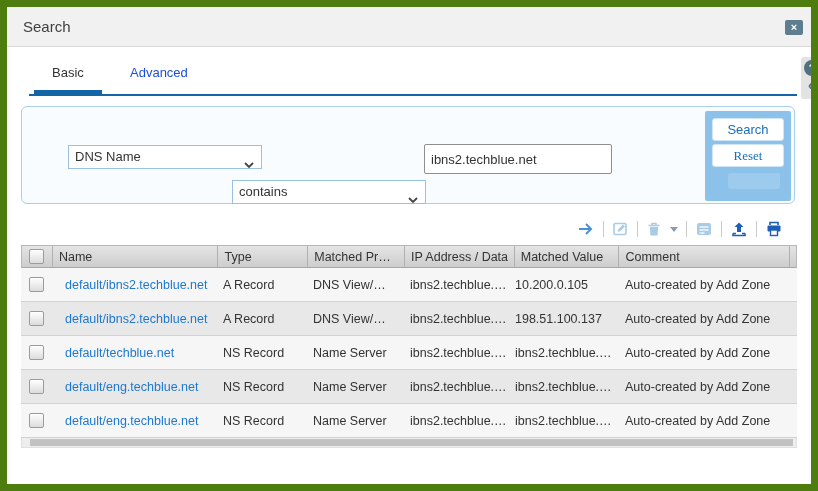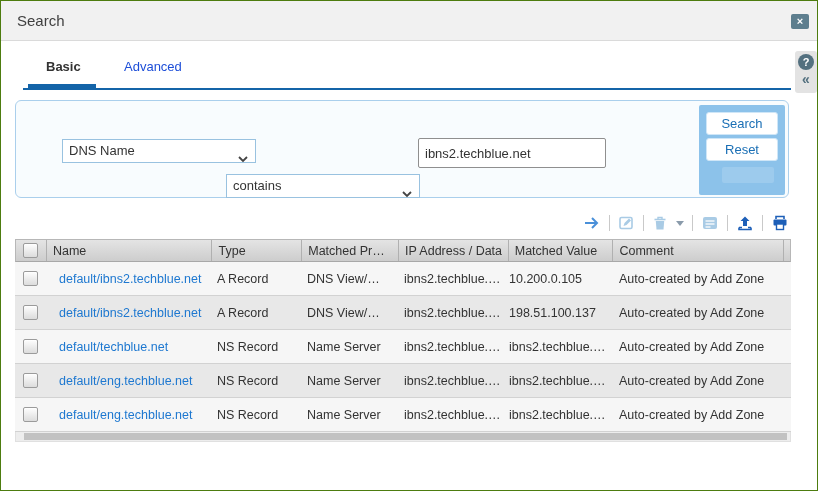--- a/index.html
+++ b/index.html
@@ -1,46 +1,46 @@
 <!DOCTYPE html>
 <html><head>
 <meta charset="utf-8">
 <style>
   html,body{margin:0;padding:0;background:#fff;}
   body{width:818px;height:491px;font-family:"Liberation Sans",sans-serif;-webkit-font-smoothing:antialiased;}
-  .dialog{position:relative;width:818px;height:491px;background:#fff;border:1px solid #4d7c0f;box-sizing:border-box;overflow:hidden;}
+  .dialog{position:relative;width:818px;height:491px;background:#fff;border:7px solid #4d7c0f;box-sizing:border-box;overflow:hidden;}
 
   
   .titlebar{position:absolute;left:0;top:0;width:100%;height:40px;background:#f1f1f1;border-bottom:1px solid #dadada;box-sizing:border-box;}
   .title{position:absolute;left:16px;top:0;line-height:40px;font-size:15px;color:#3f3f3f;}
   .close-btn{position:absolute;right:8px;top:13px;width:18px;height:15px;background:#5d7e8e;border-radius:2px;color:#fff;font-size:11px;font-weight:bold;text-align:center;line-height:14px;cursor:pointer;}
 
   
   .tab{position:absolute;top:58px;font-size:13px;cursor:pointer;}
-  .tab-basic{left:45px;font-weight:bold;color:#333;}
+  .tab-basic{left:45px;font-weight:normal;color:#333;}
   .tab-advanced{left:123px;color:#1d4ed8;}
   .tab-underline{position:absolute;left:27px;top:83px;width:68px;height:6px;background:#1464a8;}
   .tab-line{position:absolute;left:22px;top:87px;width:768px;height:2px;background:#1464a8;}
 
   
   .help-panel{position:absolute;left:794px;top:50px;width:22px;height:42px;background:#e3e3e3;border-radius:3px;text-align:center;}
   .help-icon{display:inline-block;margin-top:3px;width:16px;height:16px;border-radius:50%;background:#53707f;color:#fff;font-size:11px;font-weight:bold;line-height:16px;cursor:pointer;}
   .collapse-icon{display:block;margin-top:1px;color:#53707f;font-size:14px;font-weight:bold;line-height:16px;cursor:pointer;}
 
   
   .form-panel{position:absolute;left:14px;top:99px;width:774px;height:98px;background:#f8fcfe;border:1px solid #aacfec;border-radius:6px;box-sizing:border-box;}
   .selectbox{position:absolute;height:24px;width:194px;background:#fff;border:1px solid #99c2e0;box-sizing:border-box;font-size:13px;color:#333;line-height:22px;padding-left:6px;cursor:pointer;}
   .select-field{left:10px;top:38px;margin-left:36px;}
   .select-operator{left:210px;top:38px;margin-top:35px;}
   .selectbox .chev{position:absolute;right:7px;top:8px;}
   .query-input{position:absolute;left:402px;top:37px;width:188px;height:30px;border:1px solid #8f8f8f;border-radius:2px;box-sizing:border-box;font-family:"Liberation Sans",sans-serif;font-size:13px;color:#333;padding:0 6px;background:#fff;}
   .action-box{position:absolute;left:683px;top:4px;width:86px;height:90px;background:#8cc2ea;border-radius:2px;}
   .action-btn{position:absolute;left:7px;width:72px;height:23px;background:#fff;border:1px solid #cfe6f7;border-radius:3px;color:#1a6fb5;font-size:13px;text-align:center;line-height:21px;box-sizing:border-box;cursor:pointer;}
   .btn-search{top:7px;}
-  .btn-reset{top:33px;}
+  .btn-reset{top:33px;font-family:Liberation Serif, serif;}
   .ghost-btn{position:absolute;left:23px;top:62px;width:52px;height:16px;background:rgba(255,255,255,0.15);border-radius:2px;}
 
   
   .toolbar{position:absolute;top:210px;right:28px;height:24px;display:flex;align-items:center;gap:8px;}
   .tb-icon{display:inline-flex;align-items:center;cursor:pointer;}
   .tb-sep{width:1px;height:16px;background:#c9c9c9;}
   .ic-blue{color:#4a90d9;}
   .ic-dis{color:#a9cbe5;}
   .ic-dark{color:#1d5fb8;}
   .ic-caret{color:#8a9bab;}

